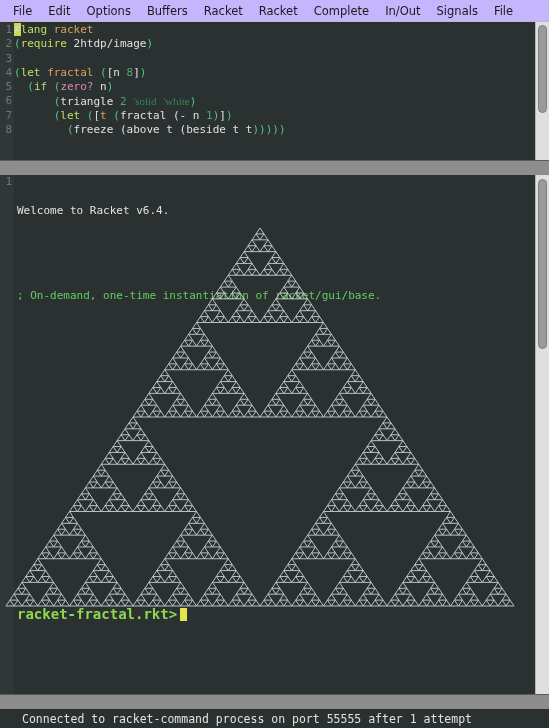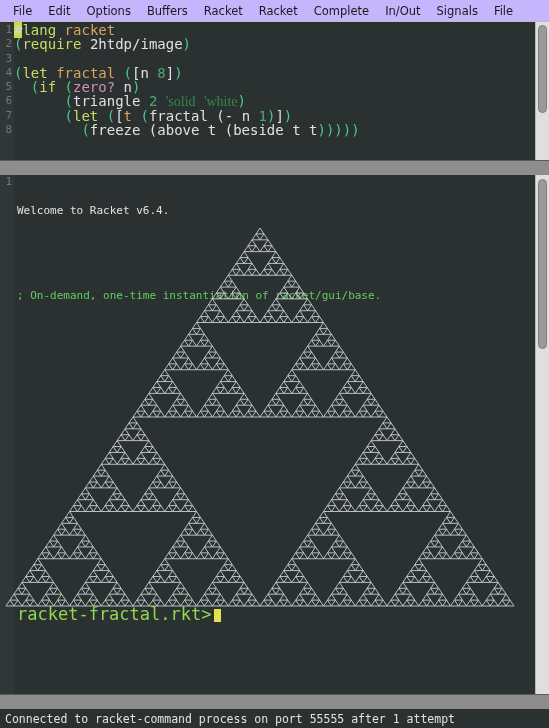--- a/index.html
+++ b/index.html
@@ -39,21 +39,21 @@
     color: #6f7878;
     font-size: 11px;
     line-height: 14.3px;
     text-align: right;
     padding-top: 1px;
     padding-right: 2px;
   }
   .codearea {
     position: absolute; top: 0; left: 14px;
     right: 0; height: 100%;
-    font-size: 14px;
+    font-size: 11px;
     line-height: 14.3px;
     padding-top: 1px;
     white-space: pre;
     color: #d6d6d6;
   }
   .code-line { height: 14.3px; white-space: pre; }
 
   
   .tk-paren  { color: #4fc78a; }
   .tk-kw     { color: #c5de62; }
@@ -115,23 +115,24 @@
     left: 4px;
     top: 51px;
     width: 512px;
     height: 382px;
   }
   .fractal-wrap svg { display: block; width: 512px; height: 382px; }
 
   .repl-prompt {
     position: absolute;
     left: 17px; top: 432px;
-    font-size: 17px; line-height: 14.3px;
+    font-size: 14px; line-height: 14.3px;
     color: #8fd94f;
     white-space: pre;
+    font-weight: bold;
   }
   .repl-cursor {
     display: inline-block;
     width: 7px; height: 13px;
     background: #e4e44a;
     vertical-align: -2px;
     margin-left: 3px;
   }
 
   
@@ -151,21 +152,21 @@
   }
 
   
   .echo {
     position: absolute; top: 709px; left: 0;
     width: 549px; height: 19px;
     background: #2b3030;
     color: #e2e2e2;
     font-size: 11.5px;
     line-height: 16px;
-    padding-left: 5px;
+    padding-left: 22px;
     white-space: pre;
     padding-top: 2px;
   }
 </style>
 </head>
 <body>
 
 <div id="app">
 
   <div class="menubar">

